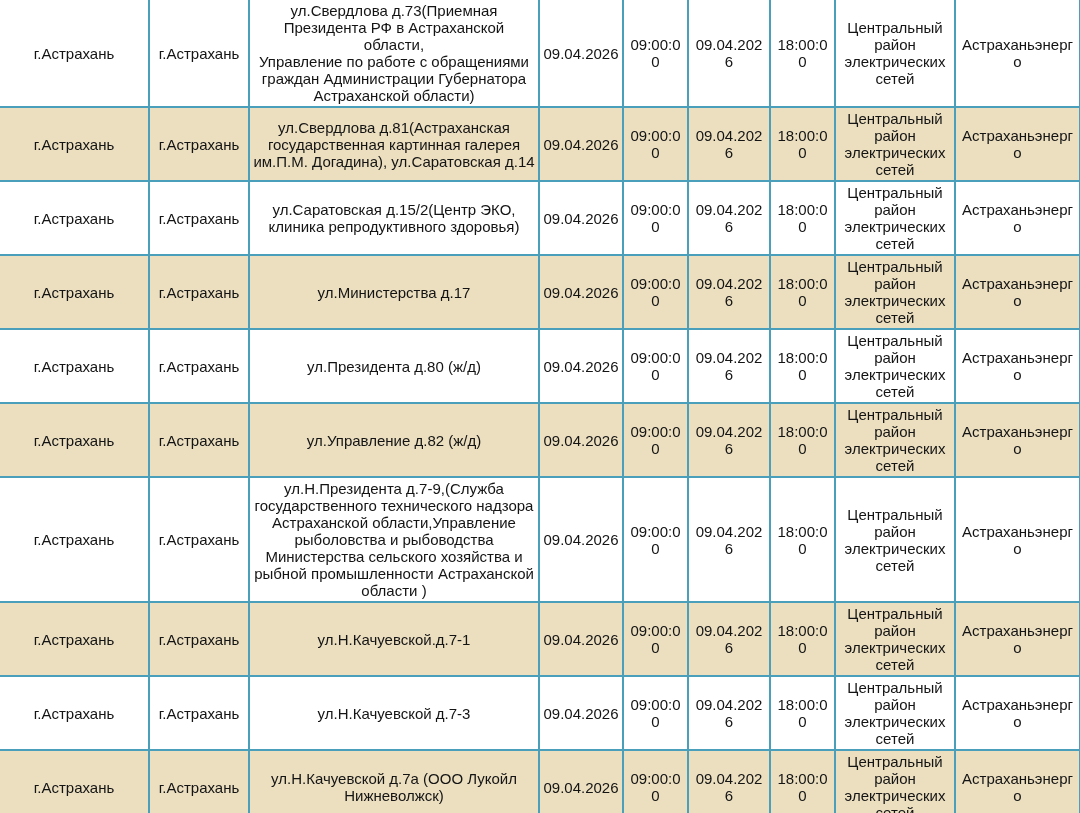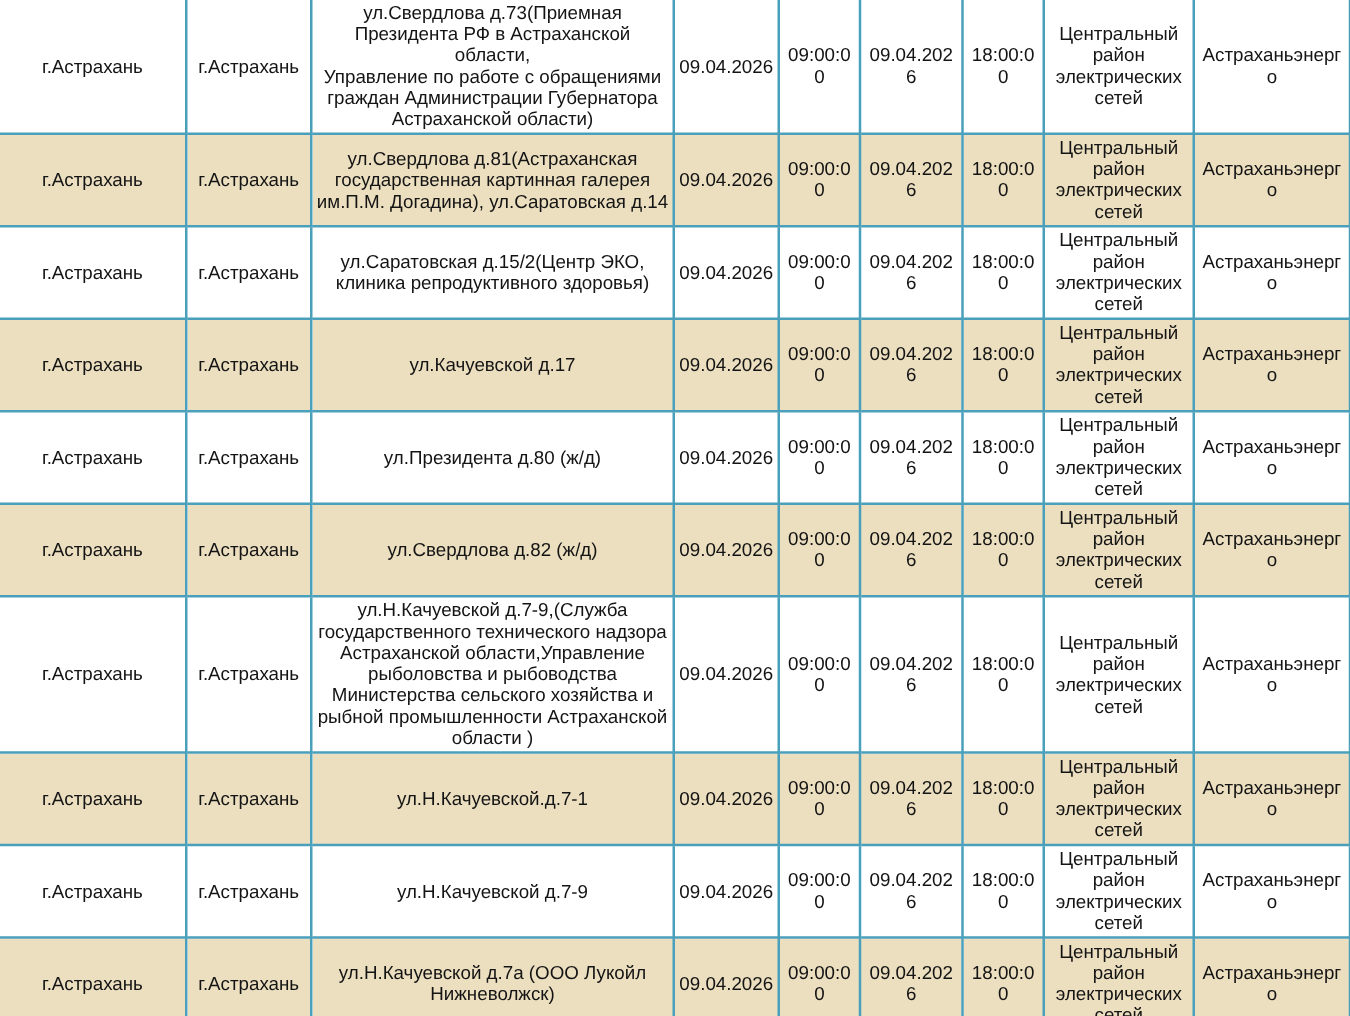--- a/index.html
+++ b/index.html
@@ -101,21 +101,21 @@
         <td>18:00:00</td>
         <td class="pre">Центральный
 район
 электрических
 сетей</td>
         <td>Астраханьэнерго</td>
       </tr>
       <tr class="alt">
         <td>г.Астрахань</td>
         <td>г.Астрахань</td>
-        <td class="pre">ул.Качуевской д.17</td>
+        <td class="pre">ул.Министерства д.17</td>
         <td>09.04.2026</td>
         <td>09:00:00</td>
         <td>09.04.2026</td>
         <td>18:00:00</td>
         <td class="pre">Центральный
 район
 электрических
 сетей</td>
         <td>Астраханьэнерго</td>
       </tr>
@@ -129,35 +129,35 @@
         <td>18:00:00</td>
         <td class="pre">Центральный
 район
 электрических
 сетей</td>
         <td>Астраханьэнерго</td>
       </tr>
       <tr class="alt">
         <td>г.Астрахань</td>
         <td>г.Астрахань</td>
-        <td class="pre">ул.Свердлова д.82 (ж/д)</td>
-        <td>09.04.2026</td>
-        <td>09:00:00</td>
-        <td>09.04.2026</td>
-        <td>18:00:00</td>
-        <td class="pre">Центральный
-район
-электрических
-сетей</td>
-        <td>Астраханьэнерго</td>
-      </tr>
-      <tr>
-        <td>г.Астрахань</td>
-        <td>г.Астрахань</td>
-        <td class="pre">ул.Н.Качуевской д.7-9,(Служба
+        <td class="pre">ул.Управление д.82 (ж/д)</td>
+        <td>09.04.2026</td>
+        <td>09:00:00</td>
+        <td>09.04.2026</td>
+        <td>18:00:00</td>
+        <td class="pre">Центральный
+район
+электрических
+сетей</td>
+        <td>Астраханьэнерго</td>
+      </tr>
+      <tr>
+        <td>г.Астрахань</td>
+        <td>г.Астрахань</td>
+        <td class="pre">ул.Н.Президента д.7-9,(Служба
 государственного технического надзора
 Астраханской области,Управление
 рыболовства и рыбоводства
 Министерства сельского хозяйства и
 рыбной промышленности Астраханской
 области )</td>
         <td>09.04.2026</td>
         <td>09:00:00</td>
         <td>09.04.2026</td>
         <td>18:00:00</td>
@@ -177,21 +177,21 @@
         <td>18:00:00</td>
         <td class="pre">Центральный
 район
 электрических
 сетей</td>
         <td>Астраханьэнерго</td>
       </tr>
       <tr>
         <td>г.Астрахань</td>
         <td>г.Астрахань</td>
-        <td class="pre">ул.Н.Качуевской д.7-9</td>
+        <td class="pre">ул.Н.Качуевской д.7-3</td>
         <td>09.04.2026</td>
         <td>09:00:00</td>
         <td>09.04.2026</td>
         <td>18:00:00</td>
         <td class="pre">Центральный
 район
 электрических
 сетей</td>
         <td>Астраханьэнерго</td>
       </tr>

